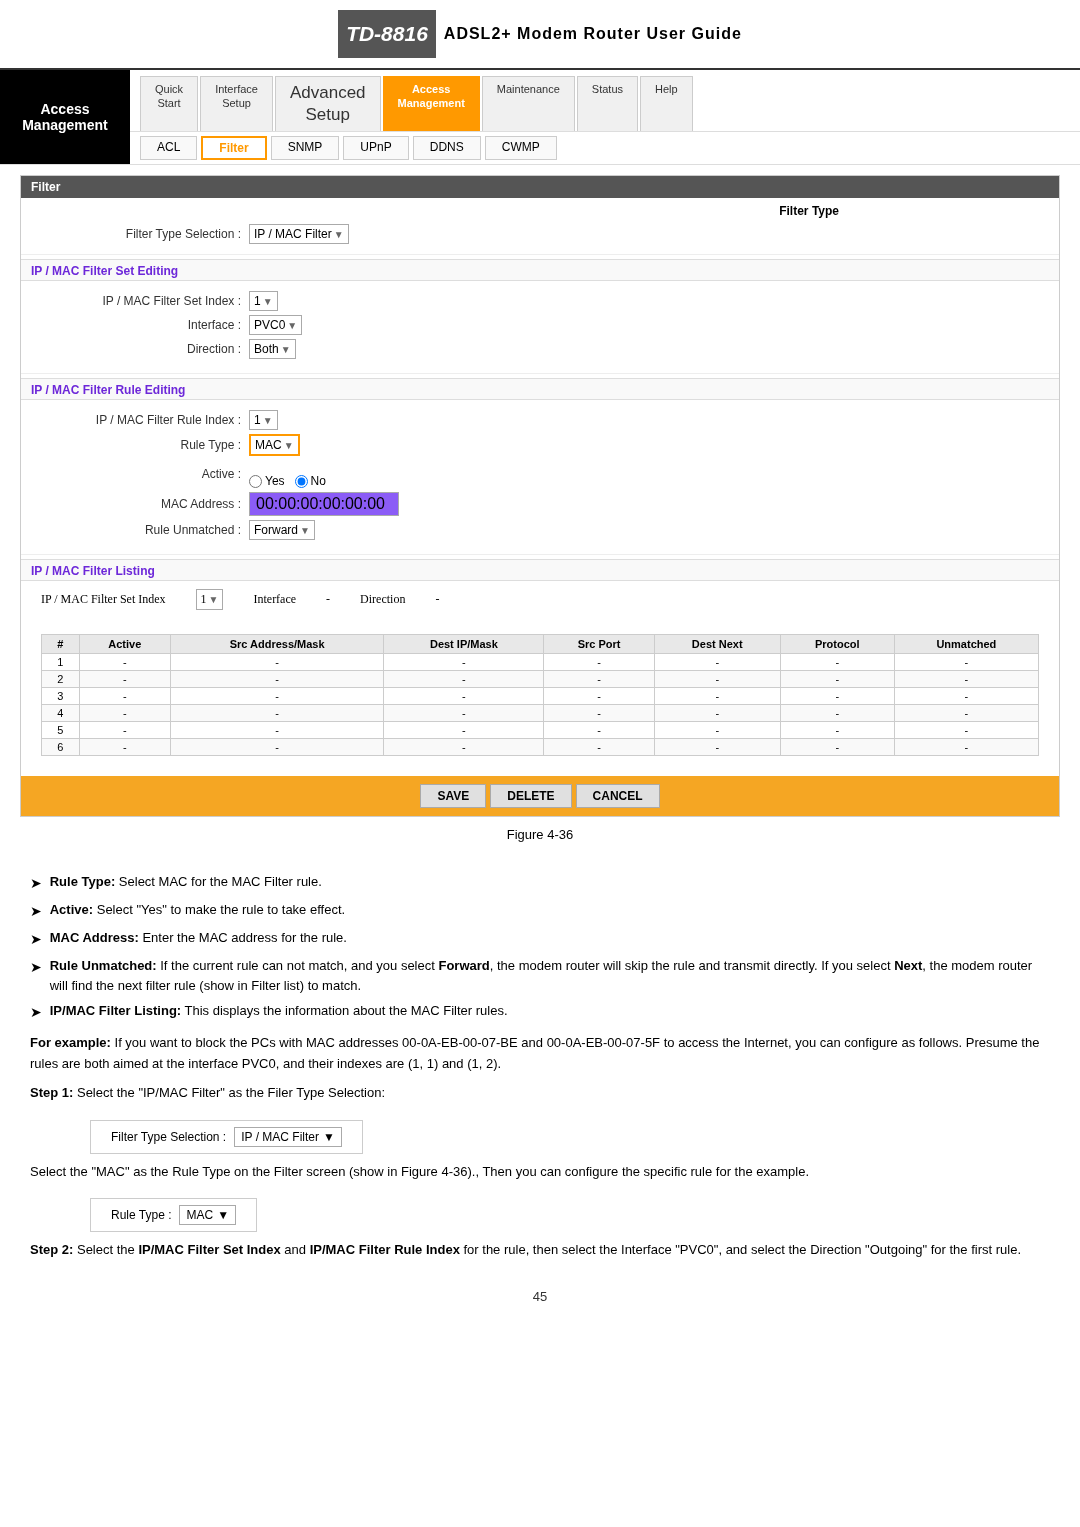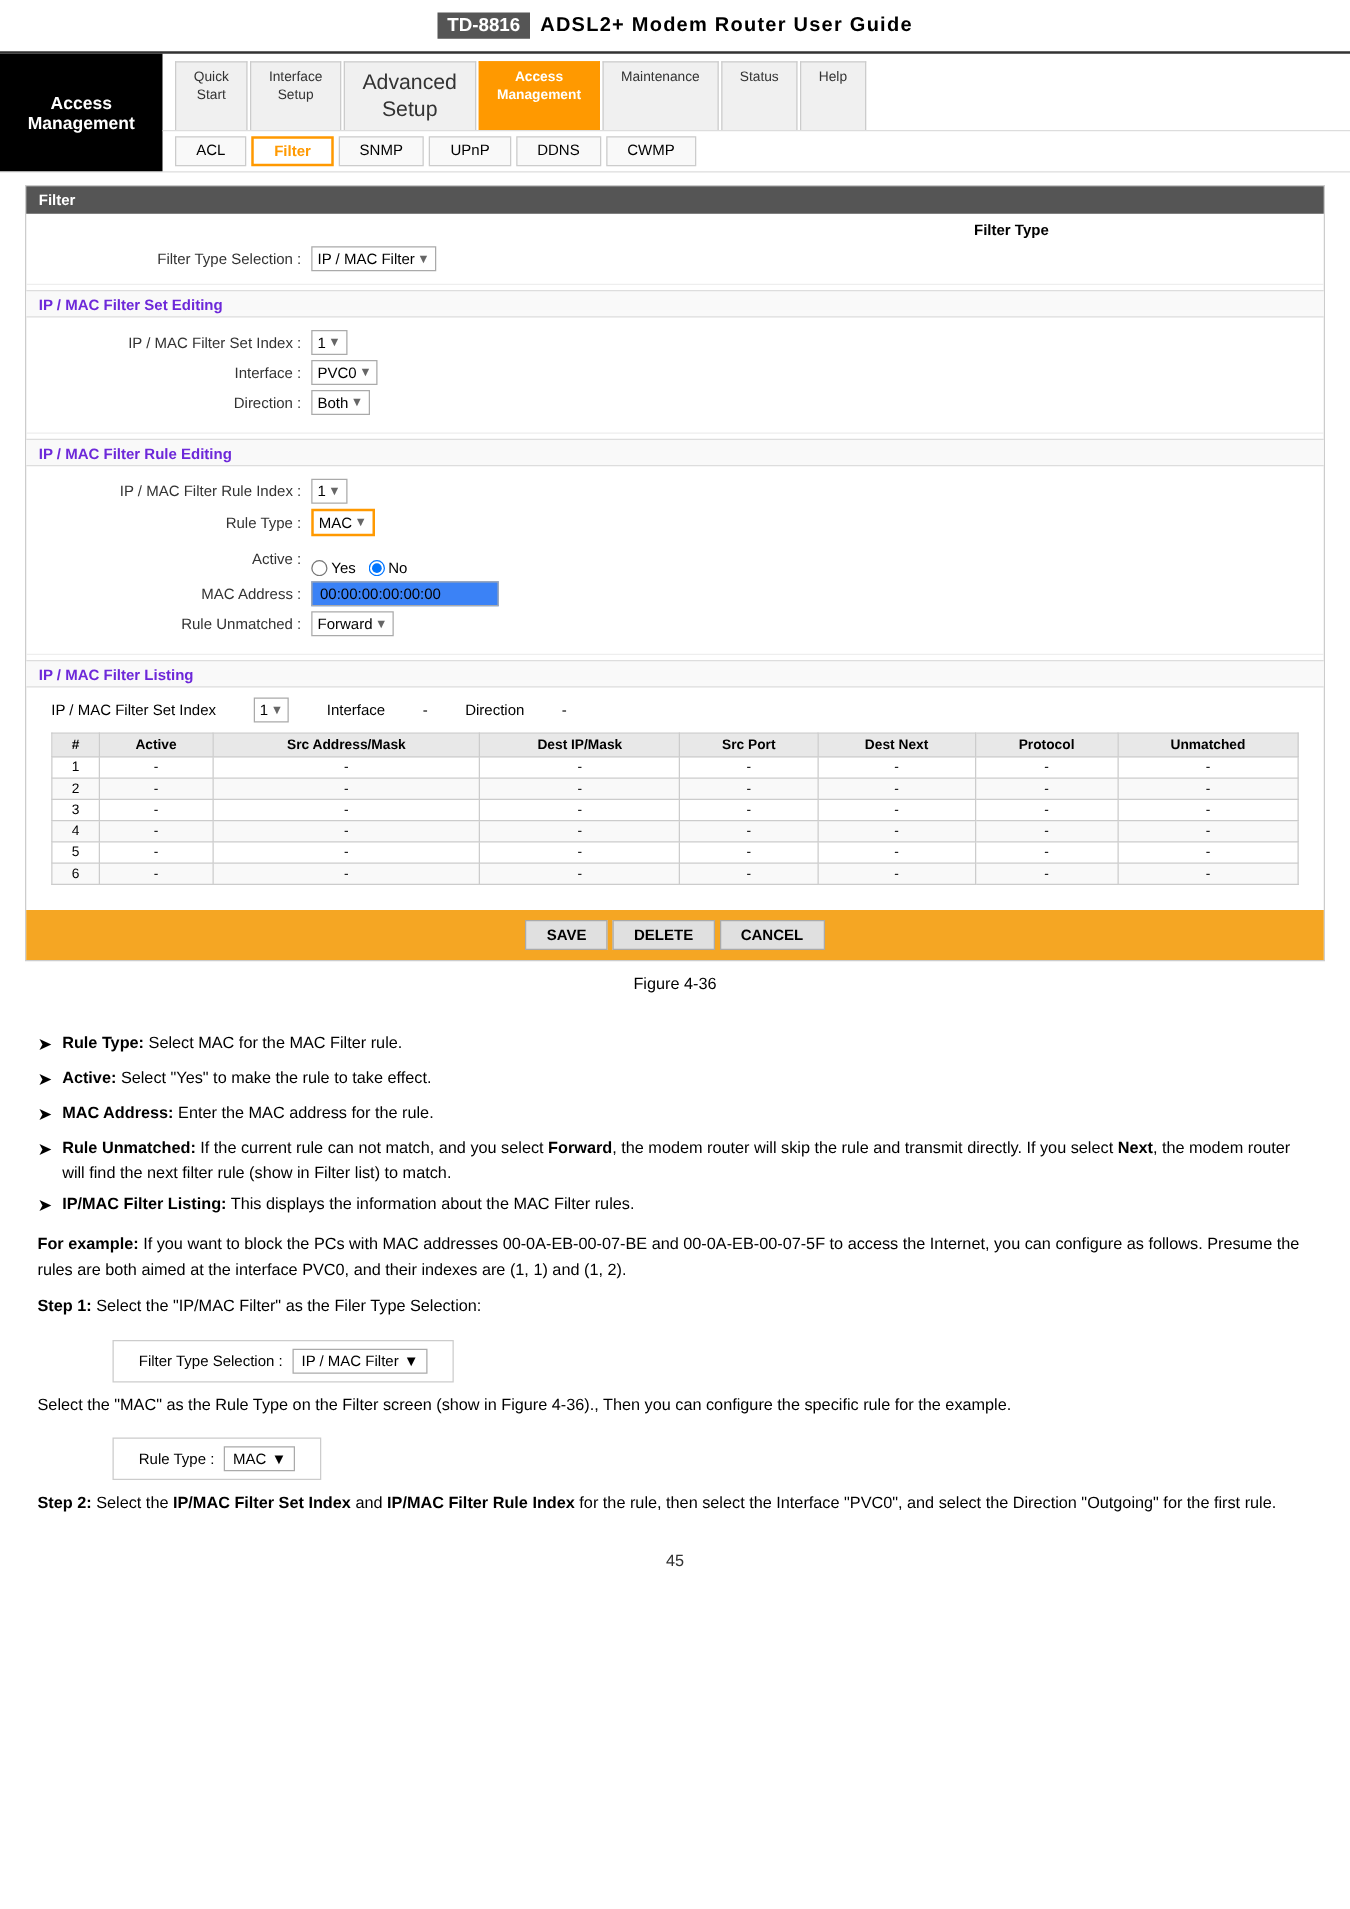--- a/index.html
+++ b/index.html
@@ -89,22 +89,22 @@
     }
     .form-label {
       text-align: right;
       min-width: 200px;
       font-size: 12px;
       color: #333;
     }
     .form-control {
       border: 1px solid #aaa;
       padding: 2px 6px;
-      font-size: 12px;
-      background: #3b82f6;
+      font-size: 16px;
+      background: #8b5cf6;
     }
     .form-control-select {
       border: 1px solid #aaa;
       padding: 2px 4px;
       font-size: 12px;
       background: #fff;
       display: inline-flex;
       align-items: center;
       gap: 2px;
     }
@@ -254,24 +254,25 @@
       margin-bottom: 0;
     }
     .top-header-title {
       font-size: 16px;
       font-weight: bold;
       letter-spacing: 1px;
     }
     .td-brand {
       background: #555;
       color: #fff;
-      padding: 2px 8px;
-      font-weight: bold;
-      font-size: 15px;
+      padding: 12px 8px;
+      font-weight: bold;
+      font-size: 21px;
       margin-right: 8px;
+      font-style: italic;
     }
   </style>
 </head>
 <body>
 
 <div class="top-header">
   <span class="td-brand">TD-8816</span>
   <span class="top-header-title">ADSL2+  Modem  Router  User  Guide</span>
 </div>
 
@@ -384,21 +385,21 @@
             <span>Forward</span>
             <span class="select-arrow">▼</span>
           </div>
         </div>
       </div>
     </div>
 
     <div style="padding: 4px 0;">
       <div class="section-label">IP / MAC Filter Listing</div>
       <div style="padding: 8px 20px;">
-        <div style="display:flex; align-items:center; gap:30px; margin-bottom:8px; font-size:12px;">
+        <div style="display:flex; align-items:center; gap:30px; margin-bottom:24px; font-size:12px;font-family:Liberation Serif, serif;">
           <span>IP / MAC Filter Set Index</span>
           <div class="form-control-select">
             <span>1</span>
             <span class="select-arrow">▼</span>
           </div>
           <span>Interface</span>
           <span>-</span>
           <span>Direction</span>
           <span>-</span>
         </div>

